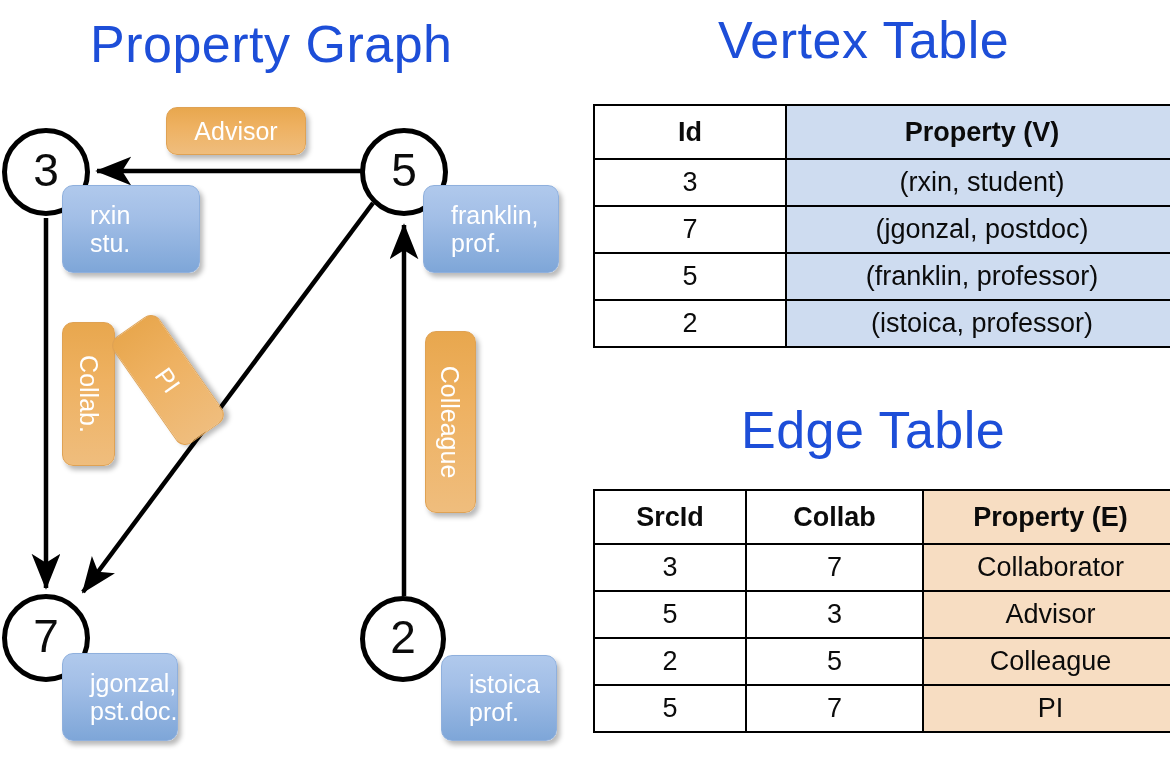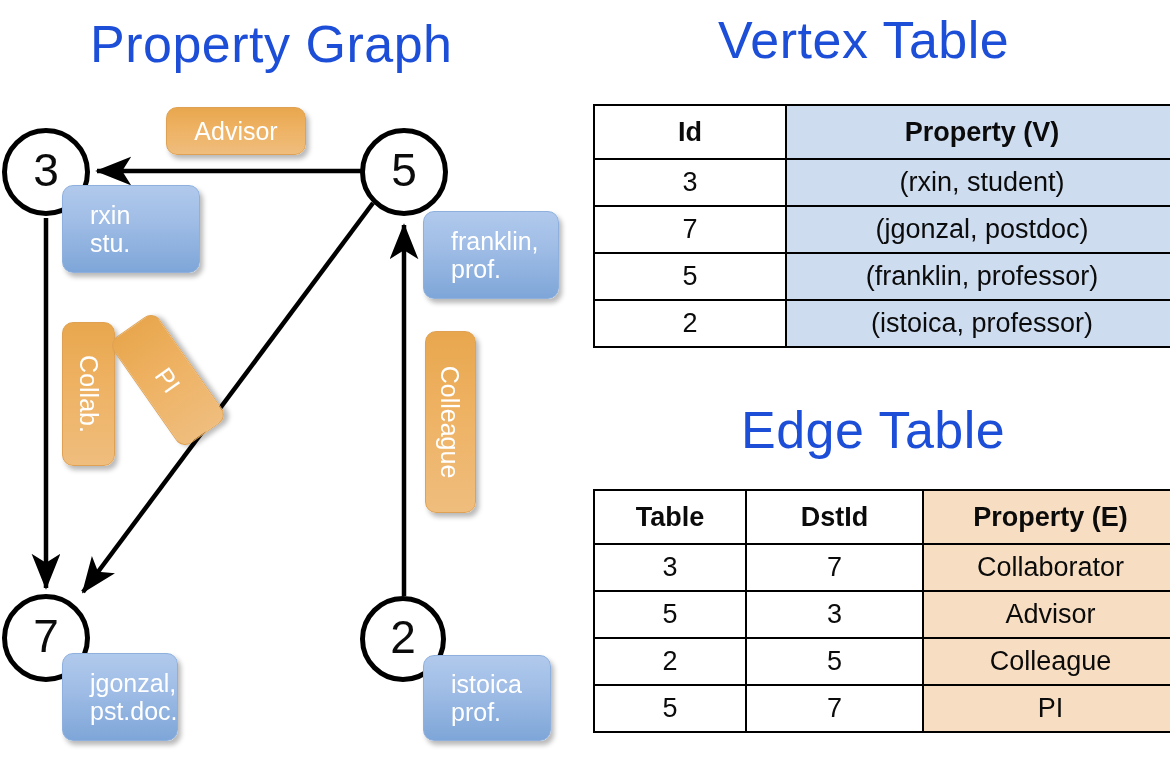--- a/index.html
+++ b/index.html
@@ -70,23 +70,23 @@
     padding:6px 27px;
     justify-content:flex-start;
   }
   .badge.orange{
     background:linear-gradient(to bottom,#e8a74e 0%,#eeb161 40%,#efbd7d 100%);
     border:1px solid #dfa254;
   }
 
   
   #badge-rxin{left:62px;top:185px;width:138px;height:88px;}
-  #badge-franklin{left:423px;top:185px;width:136px;height:88px;margin-top:26px;}
+  #badge-franklin{left:423px;top:185px;width:136px;height:88px;}
   #badge-jgonzal{left:62px;top:653px;width:116px;height:88px;}
-  #badge-istoica{left:423px;top:655px;width:128px;height:86px;}
+  #badge-istoica{left:441px;top:655px;width:116px;height:86px;}
 
   
   #badge-advisor{left:166px;top:107px;width:140px;height:48px;
                  justify-content:center;}
   #badge-collab{left:62px;top:322px;width:53px;height:144px;}
   #badge-collab .rot{transform:rotate(90deg);white-space:nowrap;}
   #badge-colleague{left:425px;top:331px;width:51px;height:182px;}
   #badge-colleague .rot{transform:rotate(90deg);white-space:nowrap;}
   #badge-pi{left:140px;top:315px;width:56px;height:130px;
             transform:rotate(-35deg);transform-origin:center center;}
@@ -208,22 +208,22 @@
       <tr>
         <td class="c-id">2</td>
         <td class="c-prop">(istoica, professor)</td>
       </tr>
     </tbody>
   </table>
 
   <table class="tbl" id="edge-table">
     <thead>
       <tr>
-        <th class="c-src">Table</th>
-        <th class="c-dst">DstId</th>
+        <th class="c-src">SrcId</th>
+        <th class="c-dst">Collab</th>
         <th class="c-eprop">Property (E)</th>
       </tr>
     </thead>
     <tbody>
       <tr>
         <td class="c-src">3</td>
         <td class="c-dst">7</td>
         <td class="c-eprop">Collaborator</td>
       </tr>
       <tr>

